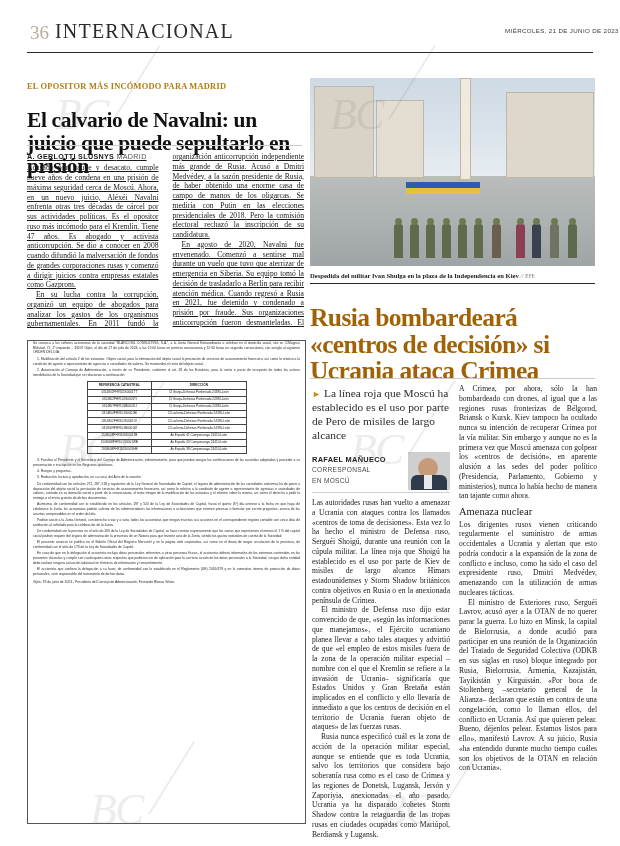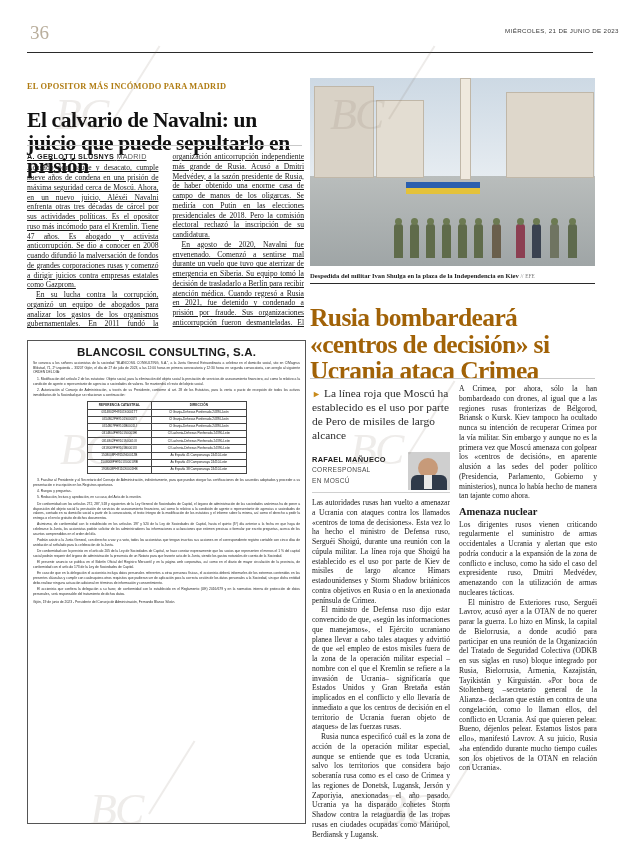--- a/index.html
+++ b/index.html
@@ -55,21 +55,21 @@
   .sumario .tri{color:#c88a1a;font-size:9px;margin-right:3px;}
   .byline2{position:absolute;left:312px;top:455px;width:95px;}
   .byline2 .nm{font-size:7.4px;font-weight:700;letter-spacing:.3px;
       font-family:"Liberation Sans",sans-serif;text-transform:uppercase;display:block;}
   .byline2 .ro{font-size:6.6px;letter-spacing:.3px;color:#4a4a4a;display:block;line-height:1.3;
       font-family:"Liberation Sans",sans-serif;text-transform:uppercase;margin-top:2px;}
   .mugshot{position:absolute;left:408px;top:452px;width:42px;height:38px;overflow:hidden;background:#cfcfcf;}
   .rule-byline{position:absolute;left:312px;top:492px;width:138px;height:1px;background:#d0d0d0;}
   .col-r1{position:absolute;left:312px;top:498px;width:138px;height:340px;}
   .col-r2{position:absolute;left:459px;top:384px;width:138px;height:455px;}
-  .subhead{font-size:10.5px;font-weight:700;margin:5px 0 2px;line-height:1.1;}
+  .subhead{font-size:10.5px;font-weight:400;margin:5px 0 2px;line-height:1.1;}
   
   .notice{position:absolute;left:27px;top:340px;width:277px;height:482px;
       border:1px solid #555;background:#fff;}
   .notice-title{text-align:center;font-family:"Liberation Sans",sans-serif;font-weight:700;
       font-size:11.5px;letter-spacing:.2px;margin:5px 0 3px;}
   .notice p{font-family:"Liberation Sans",sans-serif;font-size:3.35px;line-height:1.42;
       text-align:justify;margin:0 0 1.6px;padding:0 5px;color:#2b2b2b;}
   .notice p.ind{text-indent:4px;}
   table.cat{border-collapse:collapse;margin:4px auto 4px;width:160px;}
   table.cat td,table.cat th{border:1px solid #444;font-family:"Liberation Sans",sans-serif;
@@ -92,20 +92,21 @@
   .flagb{position:absolute;background:#e4c23a;}
   .face{position:absolute;left:10px;top:6px;width:20px;height:20px;border-radius:50%;background:#c79a79;}
   .suit{position:absolute;left:3px;top:23px;width:36px;height:18px;background:#2f3a4a;border-radius:6px 6px 0 0;}
   .shirt{position:absolute;left:16px;top:23px;width:8px;height:14px;background:#e8e8e8;}
 </style>
 </head>
 <body>
 
 <div class="pagehead">
   <span class="folio">36</span>
+  <span class="section-title">INTERNACIONAL</span>
   <span class="dateline">
     <span>MIÉRCOLES, 21 DE JUNIO DE 2023</span>
     &nbsp;&nbsp;<b>ABC</b>
   </span>
 </div>
 <div class="rule-top"></div>
 
 <div class="kicker">EL OPOSITOR MÁS INCÓMODO PARA MADRID</div>
 <h1 class="headline-left">El calvario de Navalni: un juicio que puede sepultarlo en prisión</h1>
 <div class="rule-left"></div>
@@ -176,21 +177,20 @@
 </div>
 
 <div class="col-r2">
   <p class="bodytext">A Crimea, por ahora, sólo la han bombardeado con drones, al igual que a las regiones rusas fronterizas de Bélgorod, Briansk o Kursk. Kiev tampoco ha ocultado nunca su intención de recuperar Crimea por la vía militar. Sin embargo y aunque no es la primera vez que Moscú amenaza con golpear los «centros de decisión», en aparente alusión a las sedes del poder político (Presidencia, Parlamento, Gobierno y ministerios), nunca lo había hecho de manera tan tajante como ahora.</p>
   <h2 class="subhead">Amenaza nuclear</h2>
   <p class="bodytext">Los dirigentes rusos vienen criticando regularmente el suministro de armas occidentales a Ucrania y alertan que esto podría conducir a la expansión de la zona de conflicto e incluso, como ha sido el caso del expresidente ruso, Dmitri Medvédev, amenazando con la utilización de armas nucleares tácticas.</p>
   <p class="bodytext">El ministro de Exteriores ruso, Serguéi Lavrov, acusó ayer a la OTAN de no querer parar la guerra. Lo hizo en Minsk, la capital de Bielorrusia, a donde acudió para participar en una reunión de la Organización del Tratado de Seguridad Colectiva (ODKB en sus siglas en ruso) bloque integrado por Rusia, Bielorrusia, Armenia, Kazajistán, Tayikistán y Kirguistán. «Por boca de Stoltenberg –secretario general de la Alianza– declaran que están en contra de una congelación, como lo llaman ellos, del conflicto en Ucrania. Así que quieren pelear. Bueno, déjenlos pelear. Estamos listos para ello», manifestó Lavrov. A su juicio, Rusia «ha entendido durante mucho tiempo cuáles son los objetivos de la OTAN en relación con Ucrania».</p>
 </div>
 
 <div class="notice">
-  <div class="notice-title">BLANCOSIL CONSULTING, S.A.</div>
   <p>Se convoca a los señores accionistas de la sociedad "BLANCOSIL CONSULTING, S.A.", a la Junta General Extraordinaria a celebrar en el domicilio social, sito en C/Magnus Blikstad, 71, 2º izquierda – 33207 Gijón, el día de 27 de julio de 2023, a las 12:00 horas en primera convocatoria y 12:30 horas en segunda convocatoria, con arreglo al siguiente ORDEN DEL DÍA:</p>
   <p class="ind">1. Modificación del artículo 2 de los estatutos: Objeto social, para la eliminación del objeto social la prestación de servicios de asesoramiento financiero, así como lo relativo a la condición de agente o representante de agencias o sociedades de valores. Se mantendrá el resto del objeto social.</p>
   <p class="ind">2. Autorización al Consejo de Administración, a través de su Presidente, conforme al art. 28 de los Estatutos, para la venta o pacto de recepción de todos los activos inmobiliarios de la Sociedad que se relacionan a continuación:</p>
 
   <table class="cat">
     <thead>
       <tr>
         <th>REFERENCIA CATASTRAL</th>
         <th>DIRECCIÓN</th>
       </tr>

